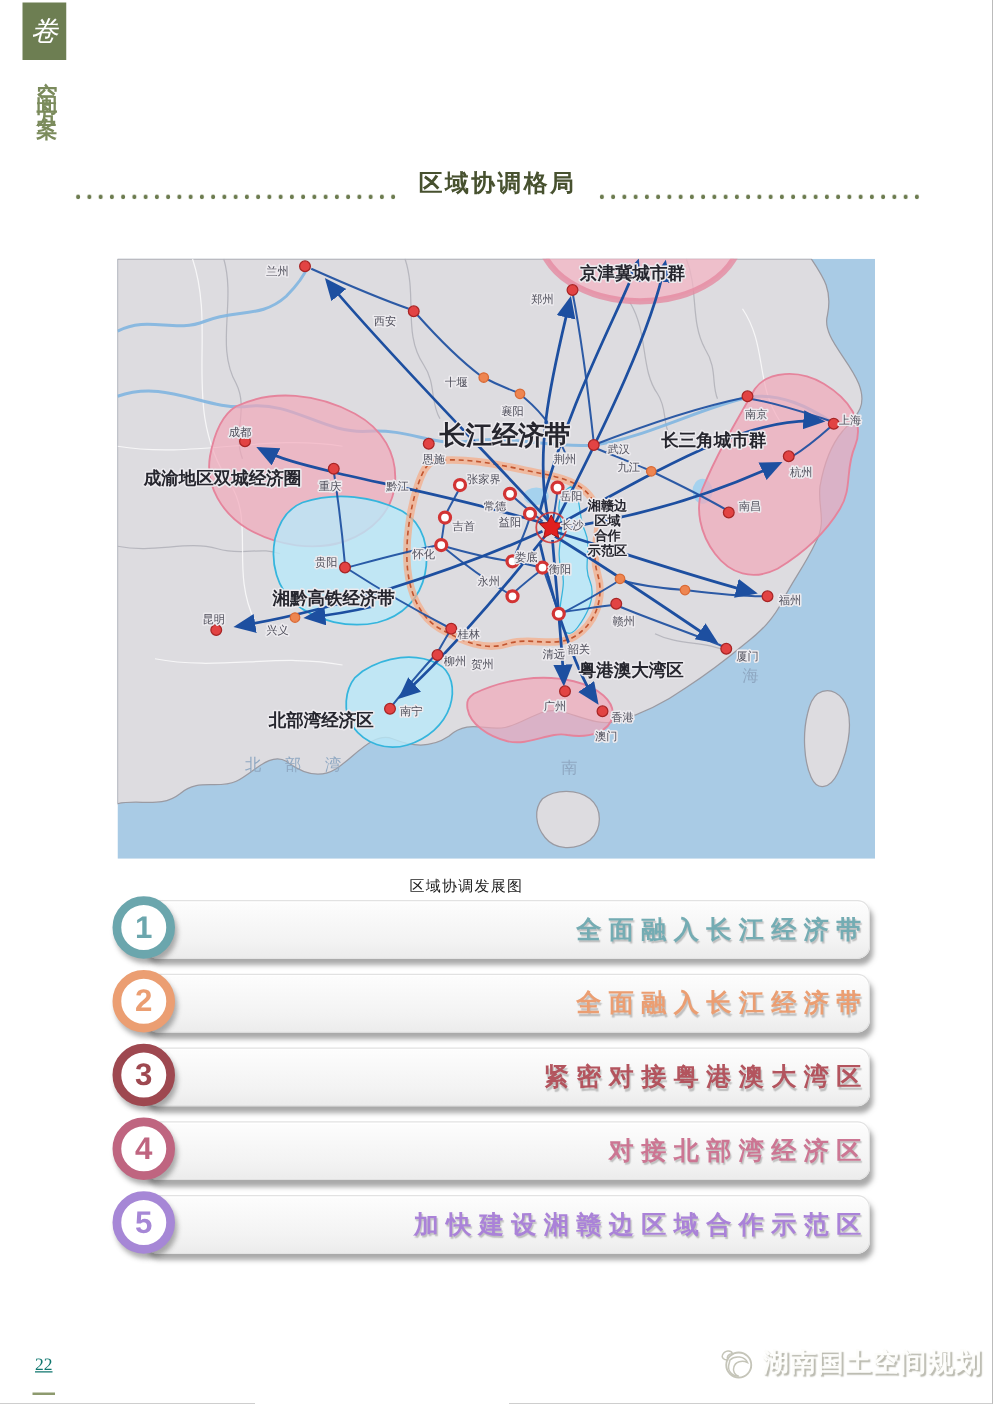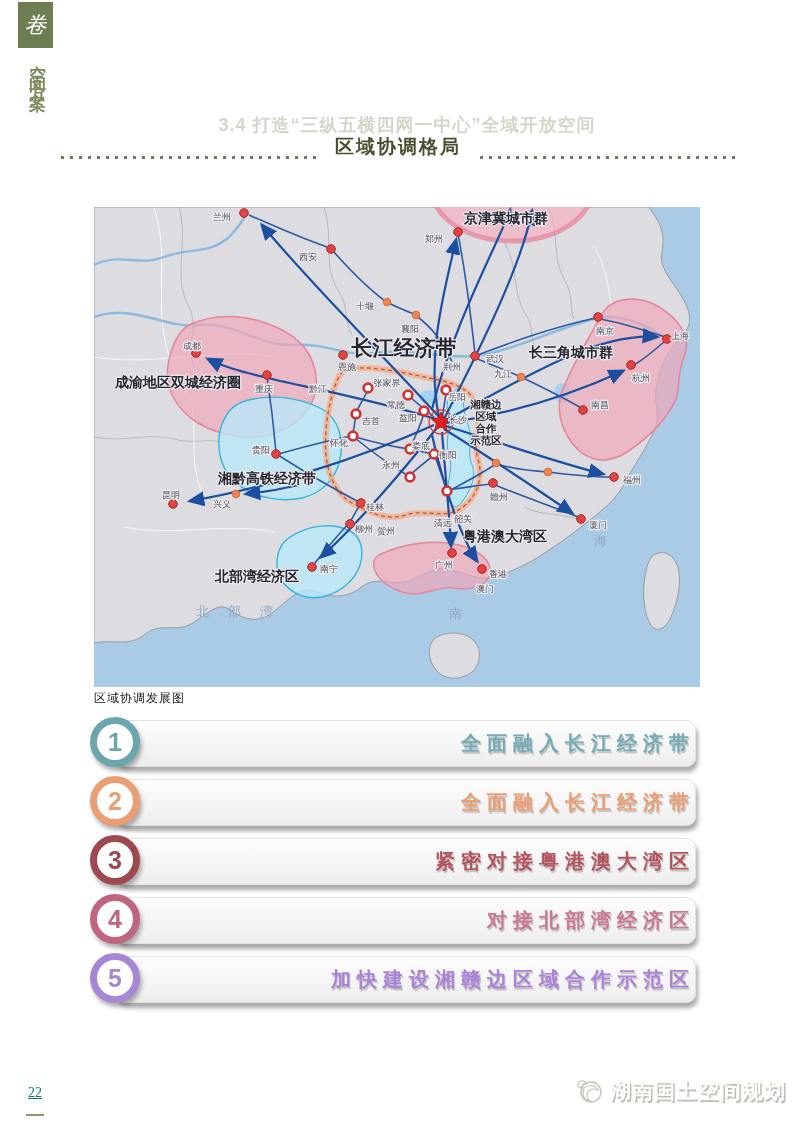--- a/index.html
+++ b/index.html
@@ -17,55 +17,54 @@
   .section-title{position:absolute;left:60px;right:40px;top:113px;text-align:center;
             font-size:18px;color:#d5d5ca;font-weight:bold;letter-spacing:1px;}
   .subtitle-row{position:absolute;left:58px;right:56px;top:138px;height:22px;
             display:flex;align-items:flex-end;}
   .dotline{flex:1;height:5px;background-image:radial-gradient(circle,#6d7c50 1.7px,rgba(0,0,0,0) 1.9px);
             background-size:9px 5px;background-repeat:repeat-x;background-position:left center;}
   .subtitle-text{padding:0 16px;font-size:19px;font-weight:bold;color:#47512f;letter-spacing:2px;}
   
   .map-fig{position:absolute;left:94px;top:207px;width:558px;margin:0;}
   .map-fig svg{display:block;width:606px;height:480px;}
-  .map-caption{margin-top:3px;text-align:left;font-size:12px;color:#1a1a1a;letter-spacing:1px;}
+  .map-caption{margin-top:14px;text-align:center;font-size:12px;color:#1a1a1a;letter-spacing:1px;}
   
   .list{position:absolute;left:90px;top:720px;width:606px;}
   .list-row{position:relative;height:46px;margin-bottom:13px;}
   .num-circle{position:absolute;left:0;top:-3px;width:50px;height:50px;border-radius:50%;
             background:#fff;border:7px solid #999;box-sizing:border-box;z-index:2;
             display:flex;align-items:center;justify-content:center;
             font-size:25px;font-weight:bold;box-shadow:2px 4px 4px rgba(80,80,80,.45);}
   .bar{position:absolute;left:26px;right:0;top:0;height:45px;border-radius:10px;
             background:linear-gradient(180deg,#fdfdfd 0%,#f3f3f3 70%,#ececec 100%);
             border:1px solid #e2e2e2;
             box-shadow:2px 5px 4px rgba(85,85,85,.5), inset 0 1px 1px #fff;
             display:flex;align-items:center;justify-content:flex-end;}
   .bar-label{font-size:20px;font-weight:bold;letter-spacing:6px;
             text-shadow:1px 2px 1px rgba(0,0,0,.22);}
   
   .page-num{position:absolute;left:26px;top:1085px;font-family:"Liberation Serif","DejaVu Serif",serif;
             font-size:14px;color:#0f766e;border-bottom:2px solid #8d9a6e;padding:0 2px 13px 2px;text-decoration:underline;}
-  .watermark{position:absolute;right:8px;top:1076px;display:flex;align-items:center;gap:6px;}
+  .watermark{position:absolute;right:8px;top:1076px;display:flex;align-items:flex-start;gap:6px;}
   .wm-text{font-size:21px;font-weight:bold;letter-spacing:1px;color:#fdfdfb;
             text-shadow:1.5px 1.5px 1px #b9b9ae, -0.5px -0.5px 0 #ffffff;}
   
   text{font-family:"Liberation Sans","DejaVu Sans",sans-serif;}
 </style>
 </head>
 <body>
 
 <div class="page">
 
   <div class="logo-box">
     <span>卷</span>
   </div>
   <div class="vertical-title">空间方案</div>
 
-  <div class="section-title">3.4 打造“三纵五横四网一中心”全域开放空间</div>
   <div class="subtitle-row">
     <span class="dotline"></span>
     <span class="subtitle-text">区域协调格局</span>
     <span class="dotline"></span>
   </div>
 
   <figure class="map-fig">
     <svg id="map-svg" viewBox="0 0 606 480">
       <defs>
         <marker id="ah" markerWidth="9" markerHeight="8" refX="6.5" refY="3.5" orient="auto">

